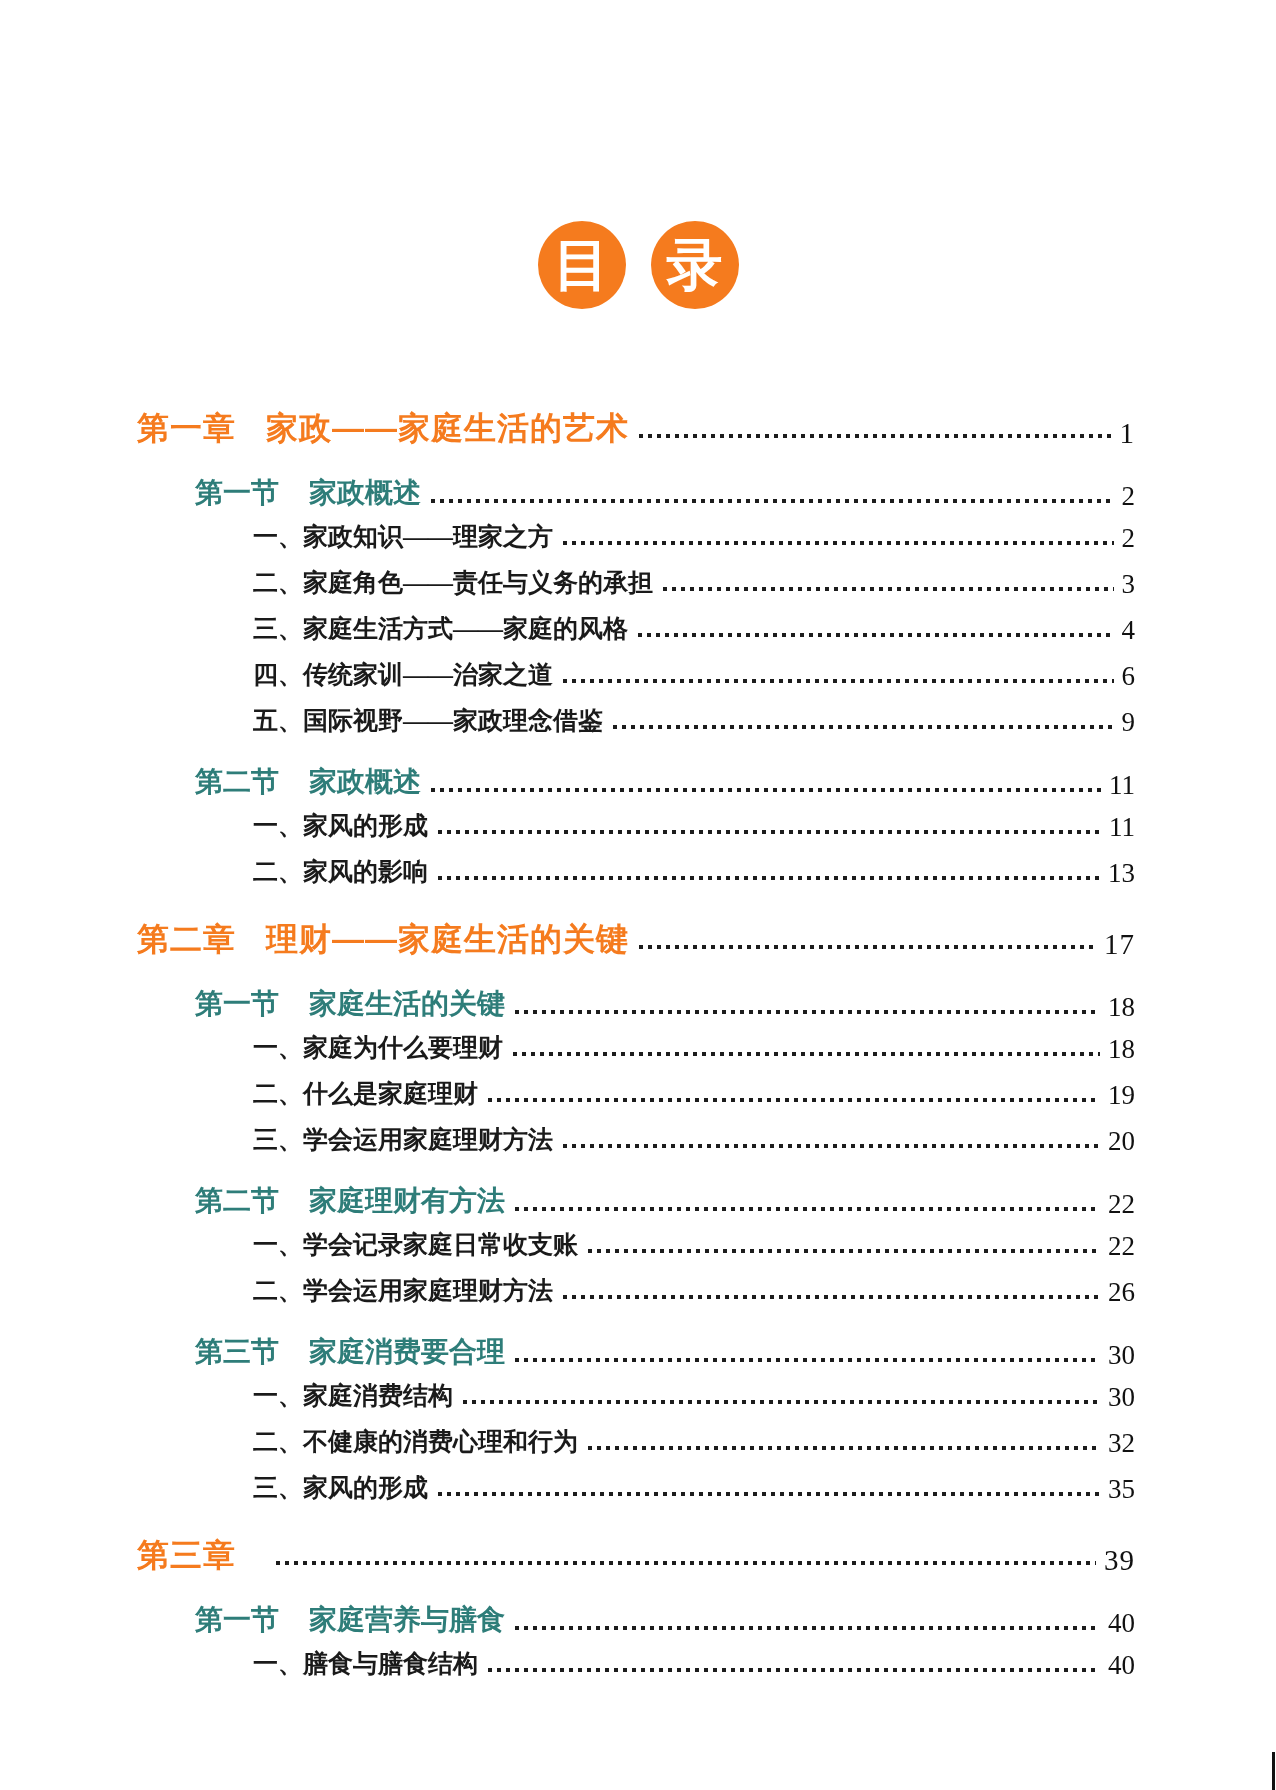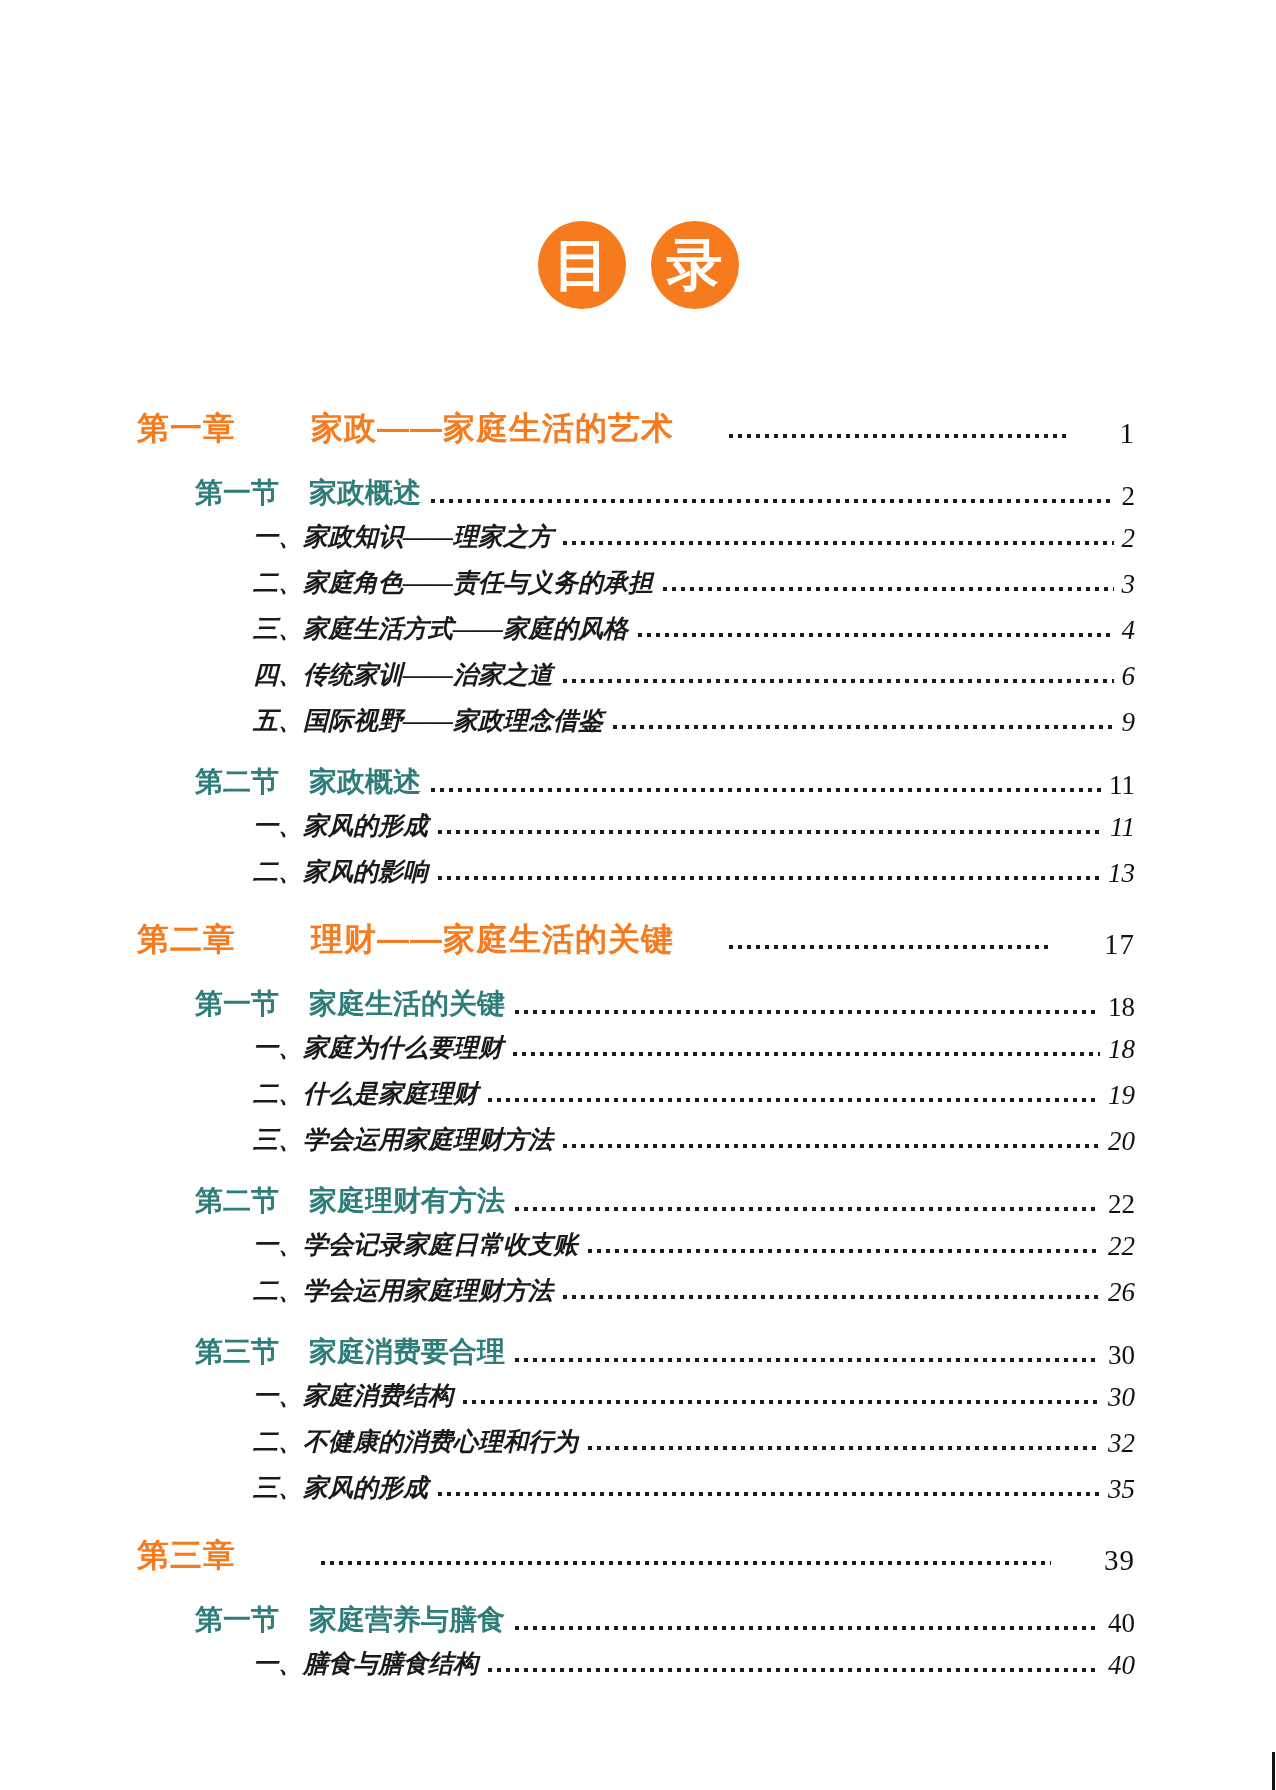--- a/index.html
+++ b/index.html
@@ -32,33 +32,31 @@
     display:flex;align-items:flex-end;
     margin-top:12px;
     color:#1a1a1a;
   }
   .entry:first-child{margin-top:0;}
   .entry.chapter{
     margin-top:29px;
     color:var(--accent,#f57b1e);
     font-size:32px;font-weight:bold;line-height:42px;
     letter-spacing:1px;
-    gap:45px;
   }
   .entry.section{
     margin-top:25px;
     color:var(--section,#2e7d79);
     font-size:28px;font-weight:bold;line-height:38px;
     padding-left:58px;
   }
   .entry.item{
     font-size:25px;font-weight:600;line-height:34px;
     padding-left:116px;
     font-family:"Liberation Serif", serif;
-    font-style:italic;
   }
   .entry.section + .entry.item{margin-top:8px;}
   .label{margin-right:30px;white-space:nowrap;}
   .titletext{white-space:nowrap;}
   .leader{
     flex:1;height:4px;
     margin:0 8px 9px 10px;
     background-image:repeating-linear-gradient(
       to right,
       var(--leader,#1c1c1c) 0, var(--leader,#1c1c1c) 4px,

